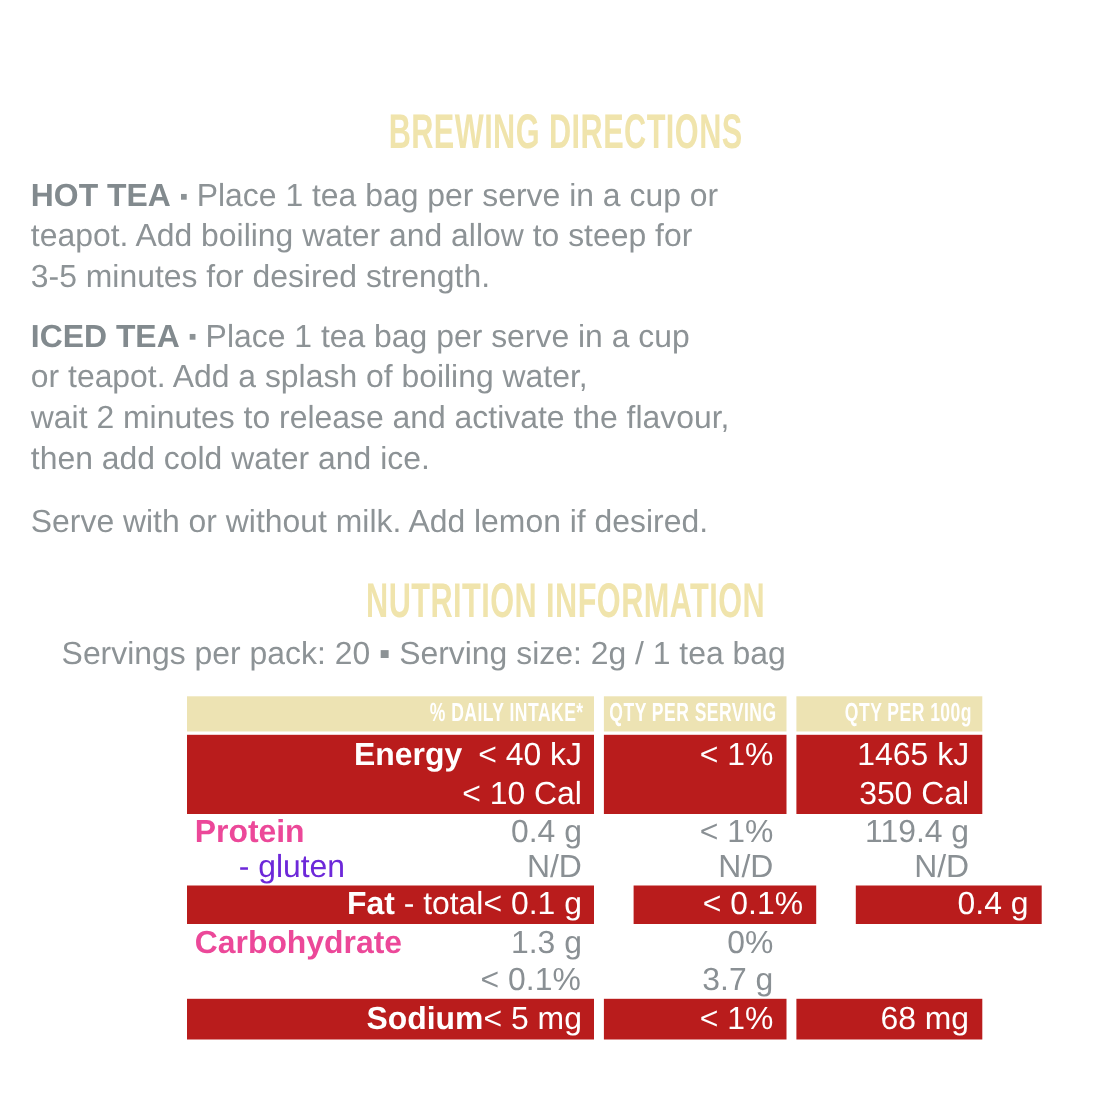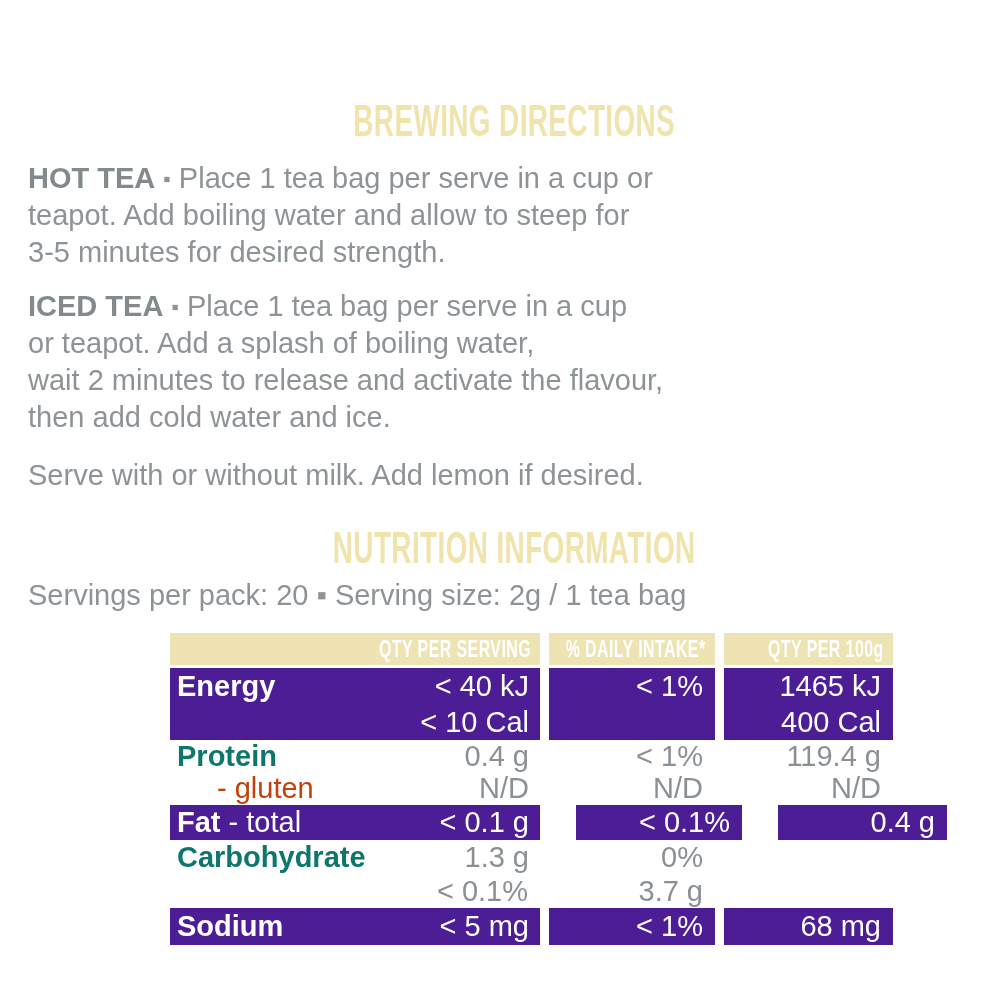--- a/index.html
+++ b/index.html
@@ -40,21 +40,21 @@
     font-size: 29px;
     line-height: 37px;
     color: #8D9396;
   }
   .para strong { font-weight: 700; color: #828A8E; }
   .bullet { font-size: 21px; vertical-align: 2px; color: #8D9396; }
   .pre { white-space: pre-line; }
   .serve-note { margin-top: 21px; }
 
   .nutrition-heading { margin-top: 30px !important; }
-  .servings-line { margin-top: 7px; }
+  .servings-line { margin-top: 7px; margin-left: 28px; }
 
   
   .ntable {
     margin: 19px 0 0 142px;
     width: 723px;
     font-size: 29px;
   }
   .hrow, .trow {
     display: grid;
     grid-template-columns: 370px 166px 169px;
@@ -74,26 +74,26 @@
     font-weight: 700;
     color: #ffffff;
     letter-spacing: 0.5px;
     transform: scale(0.84, 1.25);
     transform-origin: right center;
     white-space: nowrap;
   }
   .cell { display: flex; align-items: center; background: transparent; }
   .c1 { justify-content: space-between; padding-left: 7px; padding-right: 11px; }
   .c2, .c3 { justify-content: flex-end; padding-right: 12px; }
-  .label { font-weight: 700; color: #0f766e; white-space: nowrap; }
+  .label { font-weight: 700; color: #ec4899; white-space: nowrap; }
   .label .suffix { font-weight: 400; }
   .value { white-space: pre-line; text-align: right; color: #8A9094; }
-  .shaded .cell { background: #4c1d95; }
+  .shaded .cell { background: #b91c1c; justify-content: flex-end; }
   .shaded .label, .shaded .value, .shaded .label .suffix { color: #ffffff; }
-  .sub .label { font-weight: 400; color: #c2410c; padding-left: 40px; }
+  .sub .label { font-weight: 400; color: #6d28d9; padding-left: 40px; }
 
   .row-energy { height: 72px; }
   .row-energy .cell { align-items: flex-start; }
   .row-energy .label, .row-energy .value { line-height: 36px; }
   .row-protein { height: 32px; }
   .row-gluten { height: 33px; }
   .row-fat { height: 35px; gap: 36px; }
   .row-carb { height: 35px; }
   .row-sugars { height: 33px; }
   .row-sodium { height: 37px; }
@@ -122,42 +122,42 @@
     <h1 class="section-heading nutrition-heading">
       <span class="cond">NUTRITION INFORMATION</span>
     </h1>
 
     <p class="para servings-line">Servings per pack: 20 ▪ Serving size: 2g / 1 tea bag</p>
 
     <div class="ntable">
 
       <div class="hrow">
         <div class="hcell">
+          <span class="hcond">% DAILY INTAKE*</span>
+        </div>
+        <div class="hcell">
           <span class="hcond">QTY PER SERVING</span>
-        </div>
-        <div class="hcell">
-          <span class="hcond">% DAILY INTAKE*</span>
         </div>
         <div class="hcell">
           <span class="hcond">QTY PER 100g</span>
         </div>
       </div>
 
       <div class="trow shaded row-energy">
         <div class="cell c1">
           <span class="label">Energy</span>
           <span class="value">&lt; 40 kJ
 &lt; 10 Cal</span>
         </div>
         <div class="cell c2">
           <span class="value">&lt; 1%</span>
         </div>
         <div class="cell c3">
           <span class="value">1465 kJ
-400 Cal</span>
+350 Cal</span>
         </div>
       </div>
 
       <div class="trow row-protein">
         <div class="cell c1">
           <span class="label">Protein</span>
           <span class="value">0.4 g</span>
         </div>
         <div class="cell c2">
           <span class="value">&lt; 1%</span>

